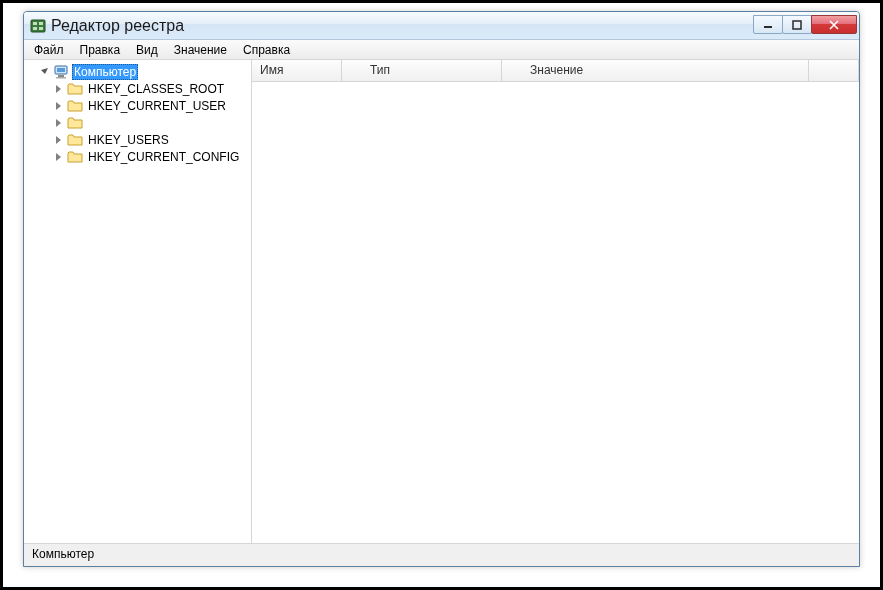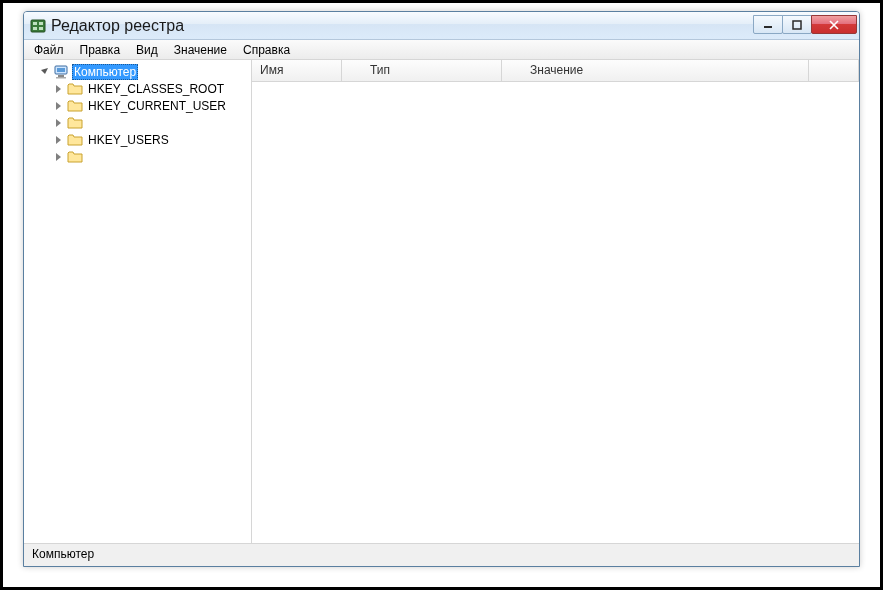--- a/index.html
+++ b/index.html
@@ -281,20 +281,21 @@
         <span class="tree-indent"></span>
             <span class="tree-indent"></span>
         <span class="tree-expander">
               <span class="expander-right"></span>
             </span>
         <span class="tree-icon">
           <svg viewBox="0 0 16 16">
                 <path d="M1 4 L1 13 L15 13 L15 5 L7 5 L6 3 L2 3 Z" fill="#ffe79c" stroke="#c9a22f"></path>
               </svg>
         </span>
+        <span class="tree-label">HKEY_CURRENT_CONFIG</span>
       </div>
     </div>
 
     <div class="list-pane">
       <div class="col-headers">
         <div class="col-header col-name">Имя</div>
         <div class="col-header col-type">Тип</div>
         <div class="col-header col-value">Значение</div>
         <div class="col-header" style="width:30px;"></div>
       </div>

